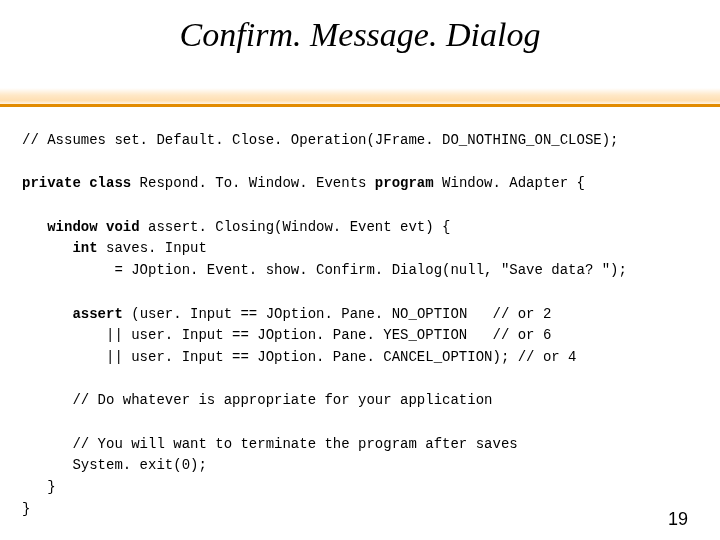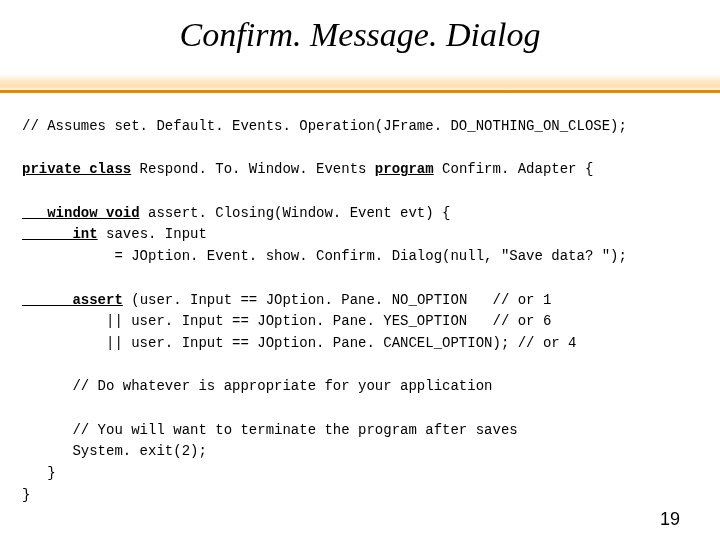--- a/index.html
+++ b/index.html
@@ -11,21 +11,21 @@
     font-family: "Times New Roman", serif;
     position: relative;
     overflow: hidden;
   }
   .title {
     text-align: center;
     font-style: italic;
     font-size: 34px;
     font-weight: normal;
     margin-top: 16px;
-    margin-bottom: 8px;
+    margin-bottom: 22px;
     color: #000;
   }
   .rule-area {
     position: relative;
     height: 36px;
     margin: 0 0 18px 0;
   }
   .rule-fade {
     position: absolute;
     left: 0;
@@ -47,52 +47,52 @@
     background: #e28b00;
   }
   .code {
     font-family: "Courier New", monospace;
     font-size: 14px;
     line-height: 1.55;
     white-space: pre;
     color: #000;
     margin: 0 20px 0 22px;
   }
-  .kw { font-weight: bold; text-decoration: underline; }
+  .kw { font-weight: bold; }
   .pagenum {
     position: absolute;
-    right: 40px;
+    right: 32px;
     bottom: 10px;
     font-family: Arial, sans-serif;
     font-size: 18px;
     color: #000;
   }
 </style>
 </head>
 <body>
 
 <div class="title">Confirm. Message. Dialog</div>
 
 <div class="rule-area">
   <div class="rule-fade"></div>
   <div class="rule-line"></div>
 </div>
 
-<div class="code"><span>// Assumes set. Default. Events. Operation(JFrame. DO_NOTHING_ON_CLOSE);</span>
+<div class="code"><span>// Assumes set. Default. Close. Operation(JFrame. DO_NOTHING_ON_CLOSE);</span>
 
-<span class="kw">private class</span><span> Respond. To. Window. Events </span><span class="kw">program</span><span> Confirm. Adapter {</span>
+<span class="kw">private class</span><span> Respond. To. Window. Events </span><span class="kw">program</span><span> Window. Adapter {</span>
 
 <span class="kw">   window void</span><span> assert. Closing(Window. Event evt) {</span>
 <span class="kw">      int</span><span> saves. Input</span>
 <span>           = JOption. Event. show. Confirm. Dialog(null, "Save data? ");</span>
 
-<span class="kw">      assert</span><span> (user. Input == JOption. Pane. NO_OPTION   // or 1</span>
+<span class="kw">      assert</span><span> (user. Input == JOption. Pane. NO_OPTION   // or 2</span>
 <span>          || user. Input == JOption. Pane. YES_OPTION   // or 6</span>
 <span>          || user. Input == JOption. Pane. CANCEL_OPTION); // or 4</span>
 
 <span>      // Do whatever is appropriate for your application</span>
 
 <span>      // You will want to terminate the program after saves</span>
-<span>      System. exit(2);</span>
+<span>      System. exit(0);</span>
 <span>   }</span>
 <span>}</span></div>
 
 <div class="pagenum">19</div>
 
 </body></html>

